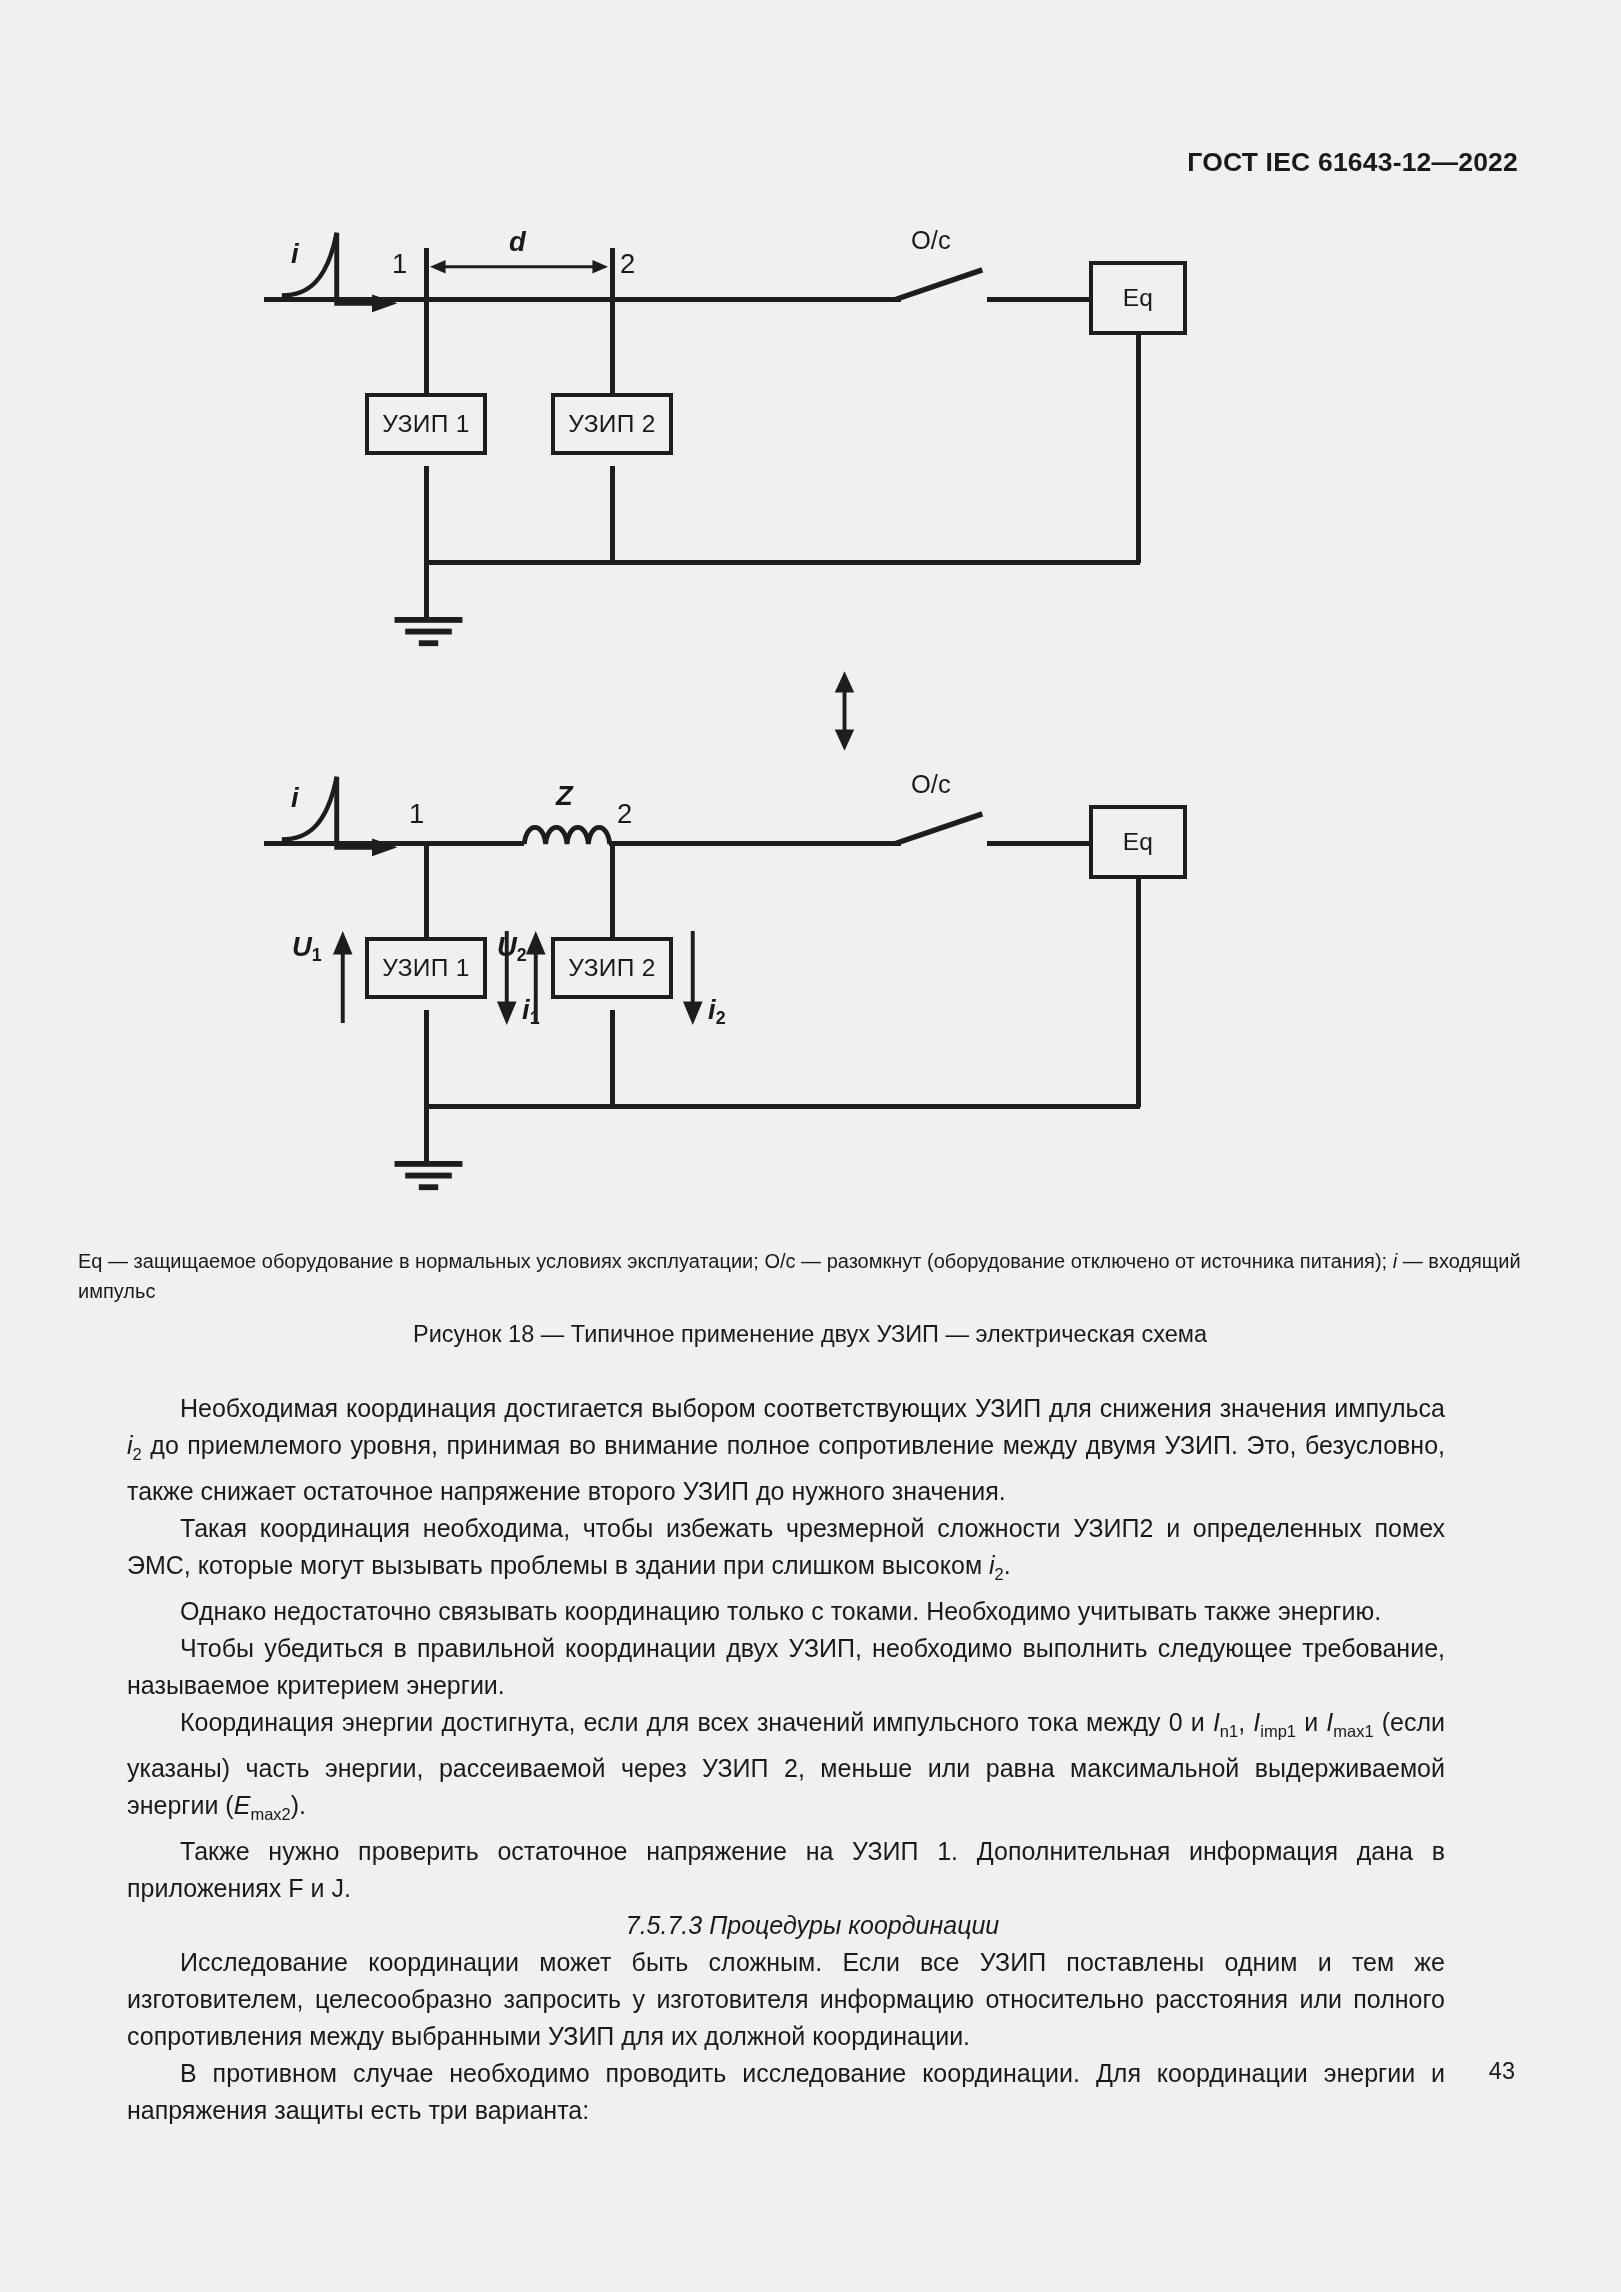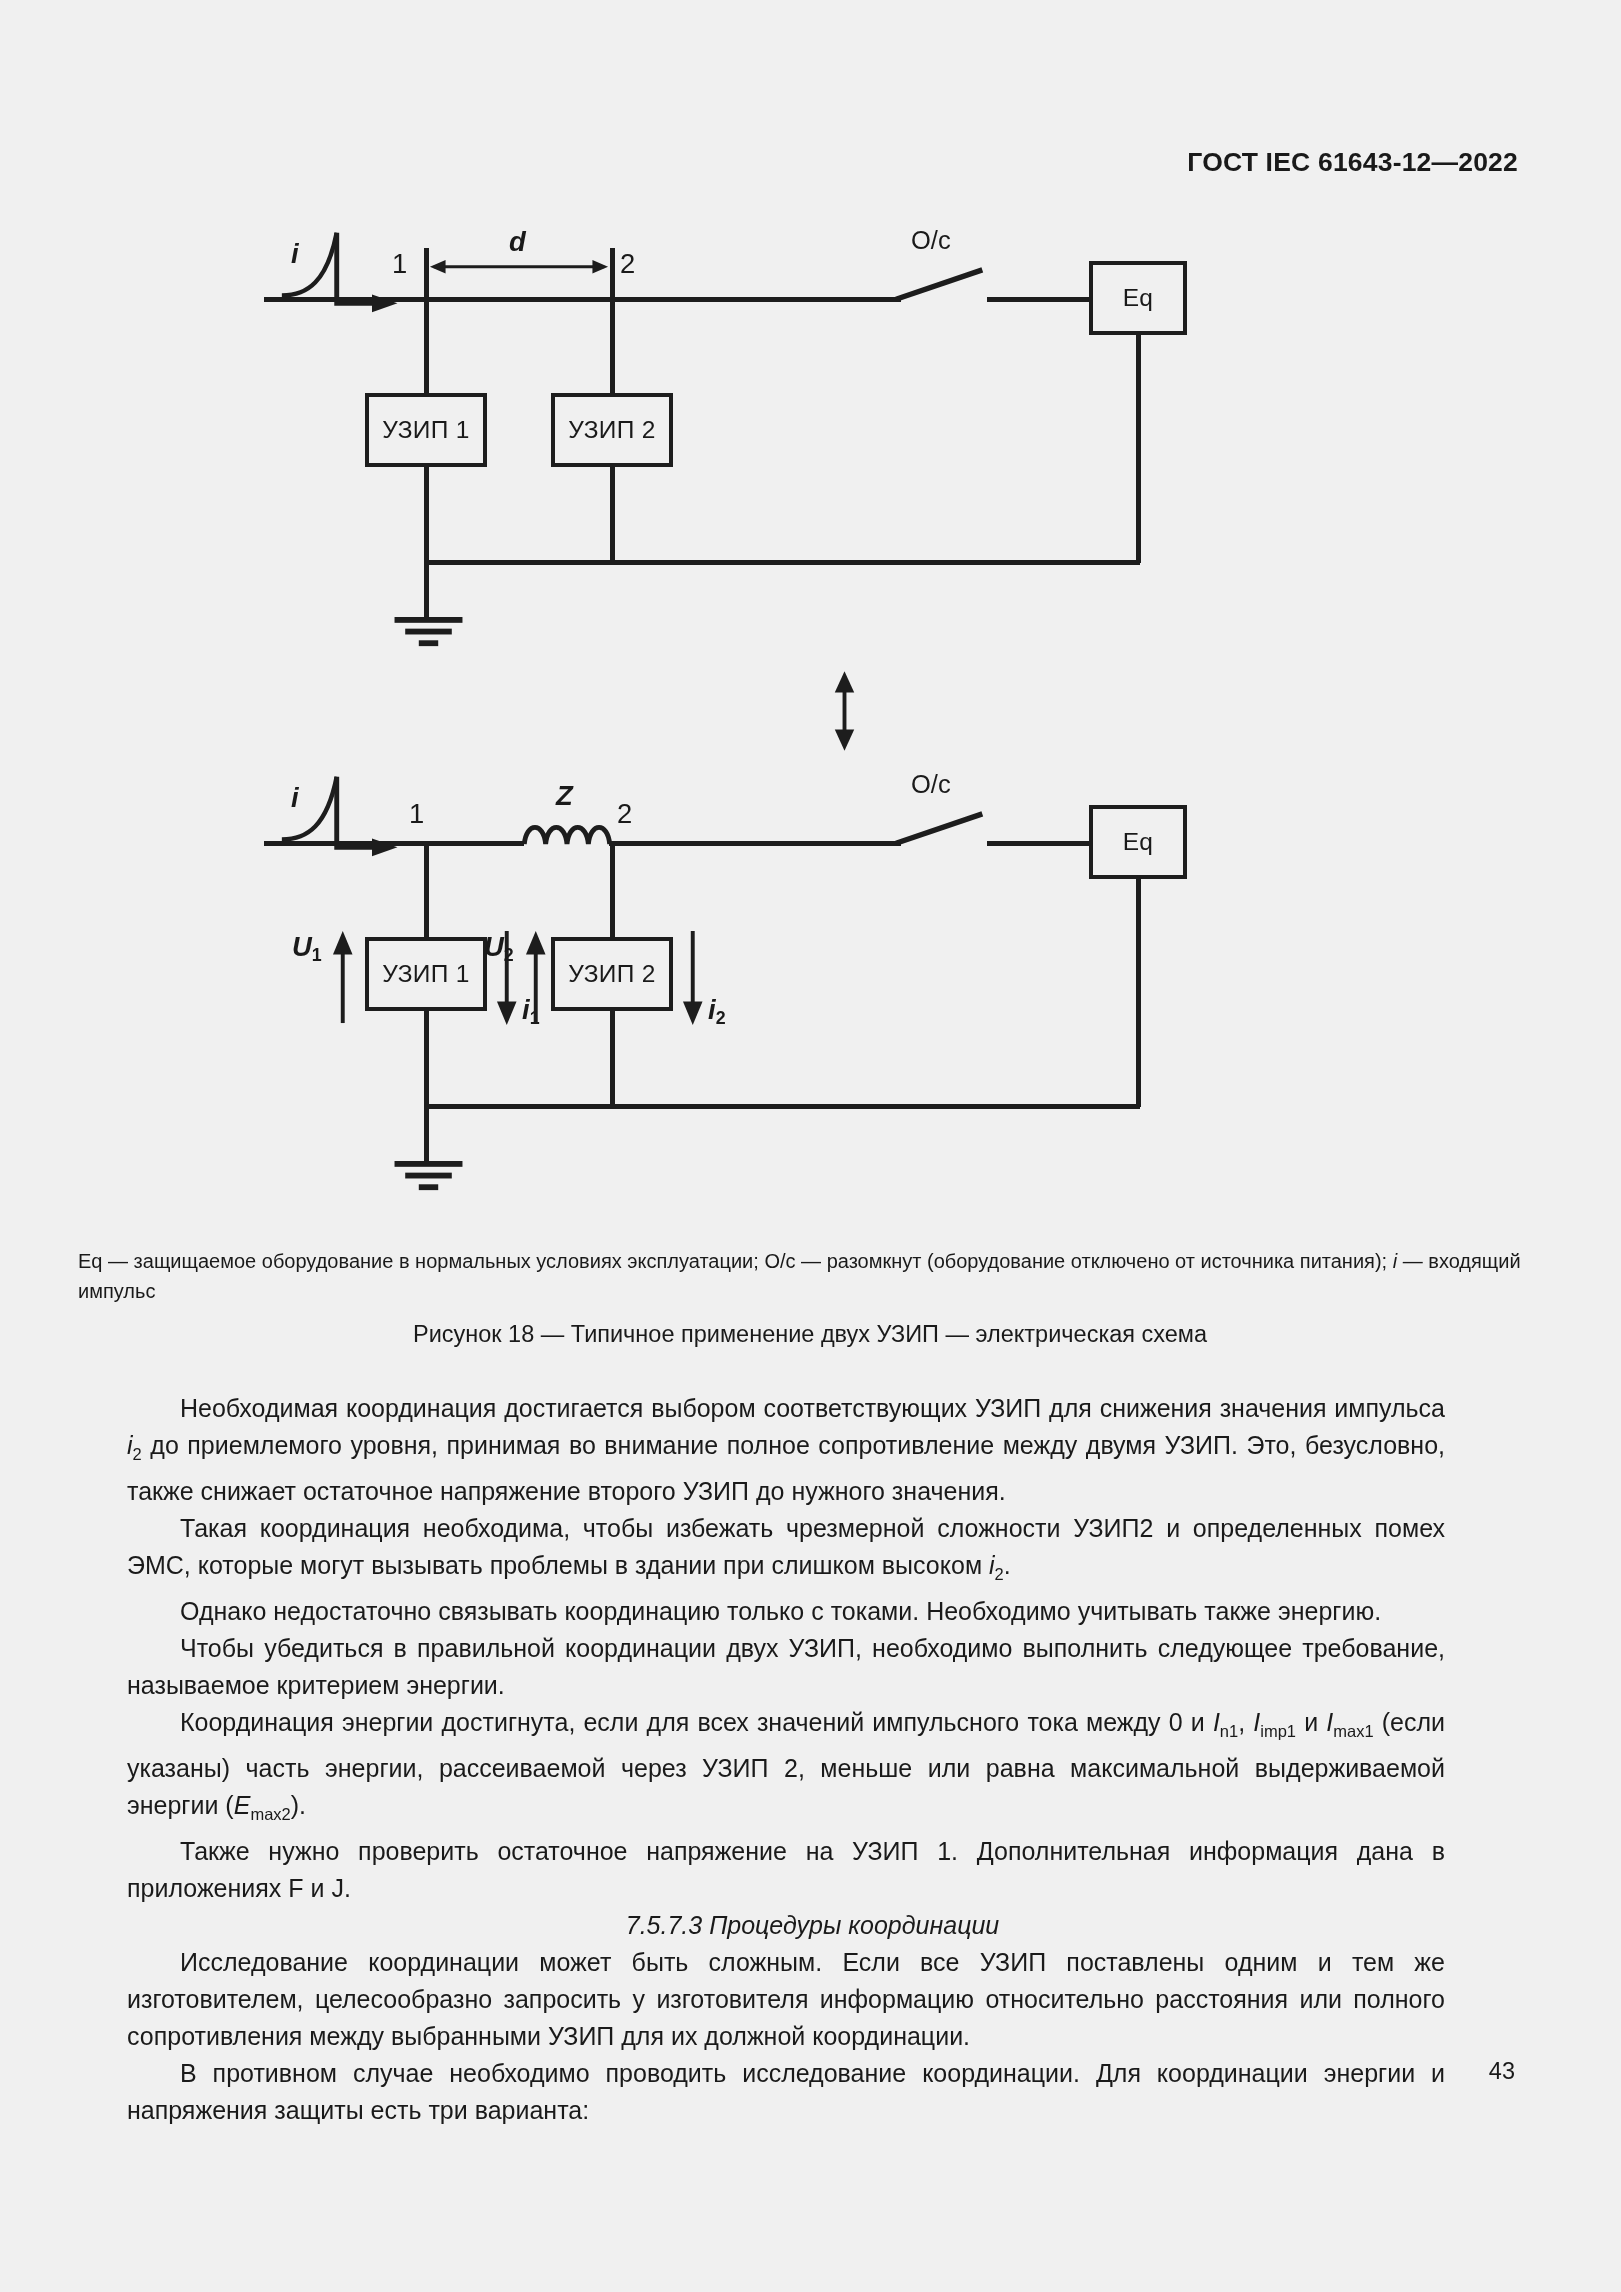--- a/index.html
+++ b/index.html
@@ -63,21 +63,21 @@
     border: 4.9px solid #1d1d1d;
     background: #f0f0f0;
     box-sizing: border-box;
     display: flex;
     align-items: center;
     justify-content: center;
     font-size: 24.5px;
     letter-spacing: 0.3px;
     white-space: nowrap;
   }
-  .spd-box { width: 122px; height: 74px; }
+  .spd-box { width: 122px; height: 62px; }
   .eq-box  { width: 98px; height: 74px; }
 
   
   .nodelbl {
     position: absolute;
     font-size: 27.4px;
     line-height: 1;
   }
   .italic-lbl {
     position: absolute;
@@ -268,21 +268,21 @@
       <div class="italic-lbl" style="left:199px; top:251px;"><span>i</span><span class="sub">1</span></div>
 
       <div class="wire-v" style="left:287px; top:96px; height:98px;"></div>
       <div class="box spd-box" style="left:228px; top:192px;">УЗИП 2</div>
       <div class="wire-v" style="left:287px; top:265px; height:98px;"></div>
 
       <svg class="sym" style="left:201px; top:186px;" width="23.5" height="94" viewBox="0 0 24 96">
         <line x1="12" y1="94" x2="12" y2="16" stroke="#1d1d1d" stroke-width="4"></line>
         <polygon points="12,0 22,24 2,24" fill="#1d1d1d"></polygon>
       </svg>
-      <div class="italic-lbl" style="left:161px; top:188px;"><span>U</span><span class="sub">2</span></div>
+      <div class="italic-lbl" style="left:174px; top:188px;"><span>U</span><span class="sub">2</span></div>
 
       <svg class="sym" style="left:358px; top:186px;" width="23.5" height="94" viewBox="0 0 24 96">
         <line x1="12" y1="0" x2="12" y2="78" stroke="#1d1d1d" stroke-width="4"></line>
         <polygon points="12,96 22,72 2,72" fill="#1d1d1d"></polygon>
       </svg>
       <div class="italic-lbl" style="left:385px; top:251px;"><span>i</span><span class="sub">2</span></div>
 
       <div class="wire-v" style="left:813px; top:133px; height:229px;"></div>
 
       <div class="wire-h" style="left:101px; top:359px; width:716px;"></div>

